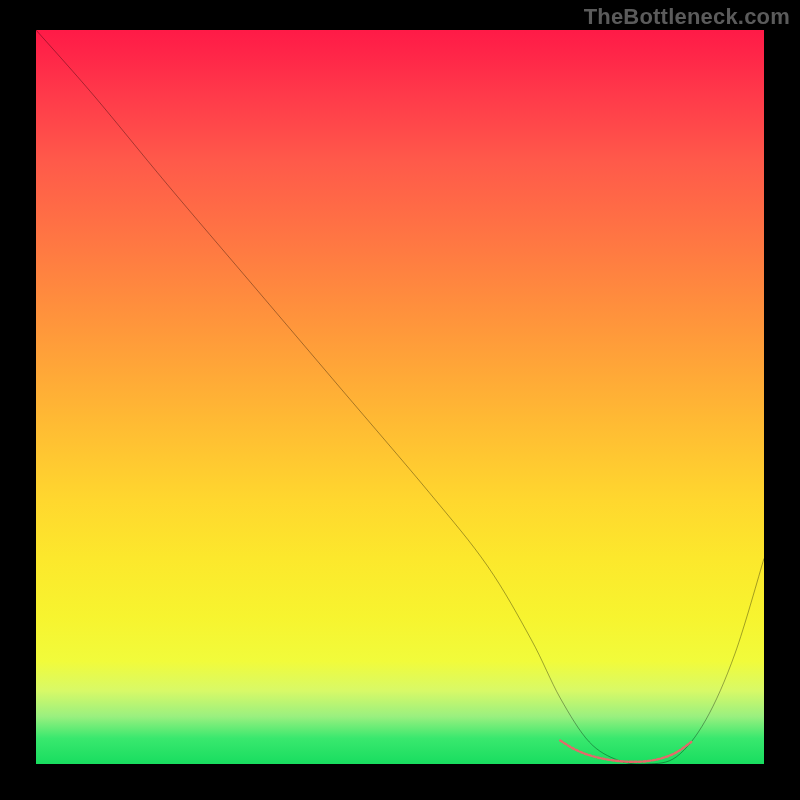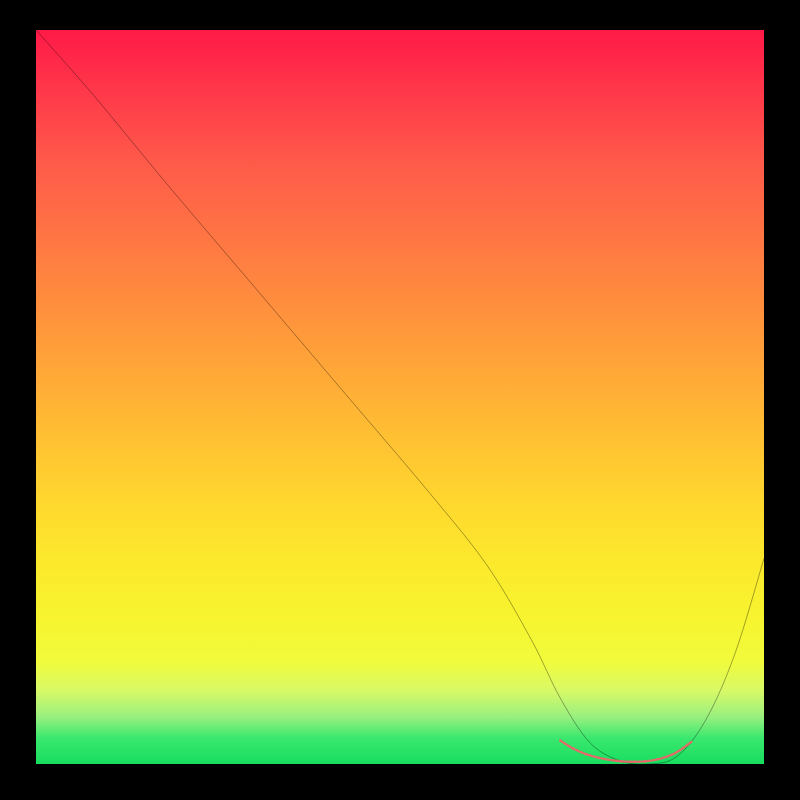--- a/index.html
+++ b/index.html
@@ -58,20 +58,21 @@
     width: 100%;
     height: 100%;
     overflow: visible;
   }
 </style>
 </head>
 <body>
 
 <div class="frame">
 
+  <div class="watermark">TheBottleneck.com</div>
 
   <div class="plot-area">
     <svg class="curve" viewBox="0 0 100 100" preserveAspectRatio="none">
       <path id="curve-path" fill="none" stroke="#000000" stroke-width="0.35" vector-effect="non-scaling-stroke" d="M 0 0 C 1.3333333333333333 1.5, 5 5.5, 8 9 C 11 12.5, 14.333333333333334 16.666666666666668, 18 21 C 21.666666666666668 25.333333333333332, 26 30.333333333333332, 30 35 C 34 39.666666666666664, 38 44.333333333333336, 42 49 C 46 53.666666666666664, 50.666666666666664 59, 54 63 C 57.333333333333336 67, 59.666666666666664 69.66666666666667, 62 73 C 64.33333333333333 76.33333333333333, 66.33333333333333 80, 68 83 C 69.66666666666667 86, 70.66666666666667 88.66666666666667, 72 91 C 73.33333333333333 93.33333333333333, 74.66666666666667 95.58333333333333, 76 97 C 77.33333333333333 98.41666666666667, 78.66666666666667 99, 80 99.5 C 81.33333333333333 100, 82.66666666666667 100.08333333333333, 84 100 C 85.33333333333333 99.91666666666667, 86.66666666666667 100, 88 99 C 89.33333333333333 98, 90.66666666666667 96.33333333333333, 92 94 C 93.33333333333333 91.66666666666667, 94.66666666666667 88.66666666666667, 96 85 C 97.33333333333333 81.33333333333333, 99.33333333333333 74.16666666666667, 100 72"></path>
       <path id="highlight-path" fill="none" stroke="#e46a6a" stroke-width="2.4" stroke-linecap="round" stroke-dasharray="2.6 2.0" vector-effect="non-scaling-stroke" d="M 72 96.8 C 72.33333333333333 97, 73.33333333333333 97.66666666666667, 74 98 C 74.66666666666667 98.33333333333333, 75.33333333333333 98.58333333333333, 76 98.8 C 76.66666666666667 99.01666666666667, 77.33333333333333 99.16666666666666, 78 99.3 C 78.66666666666667 99.43333333333334, 79.33333333333333 99.53333333333333, 80 99.6 C 80.66666666666667 99.66666666666666, 81.33333333333333 99.7, 82 99.7 C 82.66666666666667 99.7, 83.33333333333333 99.68333333333332, 84 99.6 C 84.66666666666667 99.51666666666667, 85.33333333333333 99.4, 86 99.2 C 86.66666666666667 99, 87.33333333333333 98.76666666666668, 88 98.4 C 88.66666666666667 98.03333333333333, 89.66666666666667 97.23333333333333, 90 97"></path>
     </svg>
   </div>
 
 </div>
 

